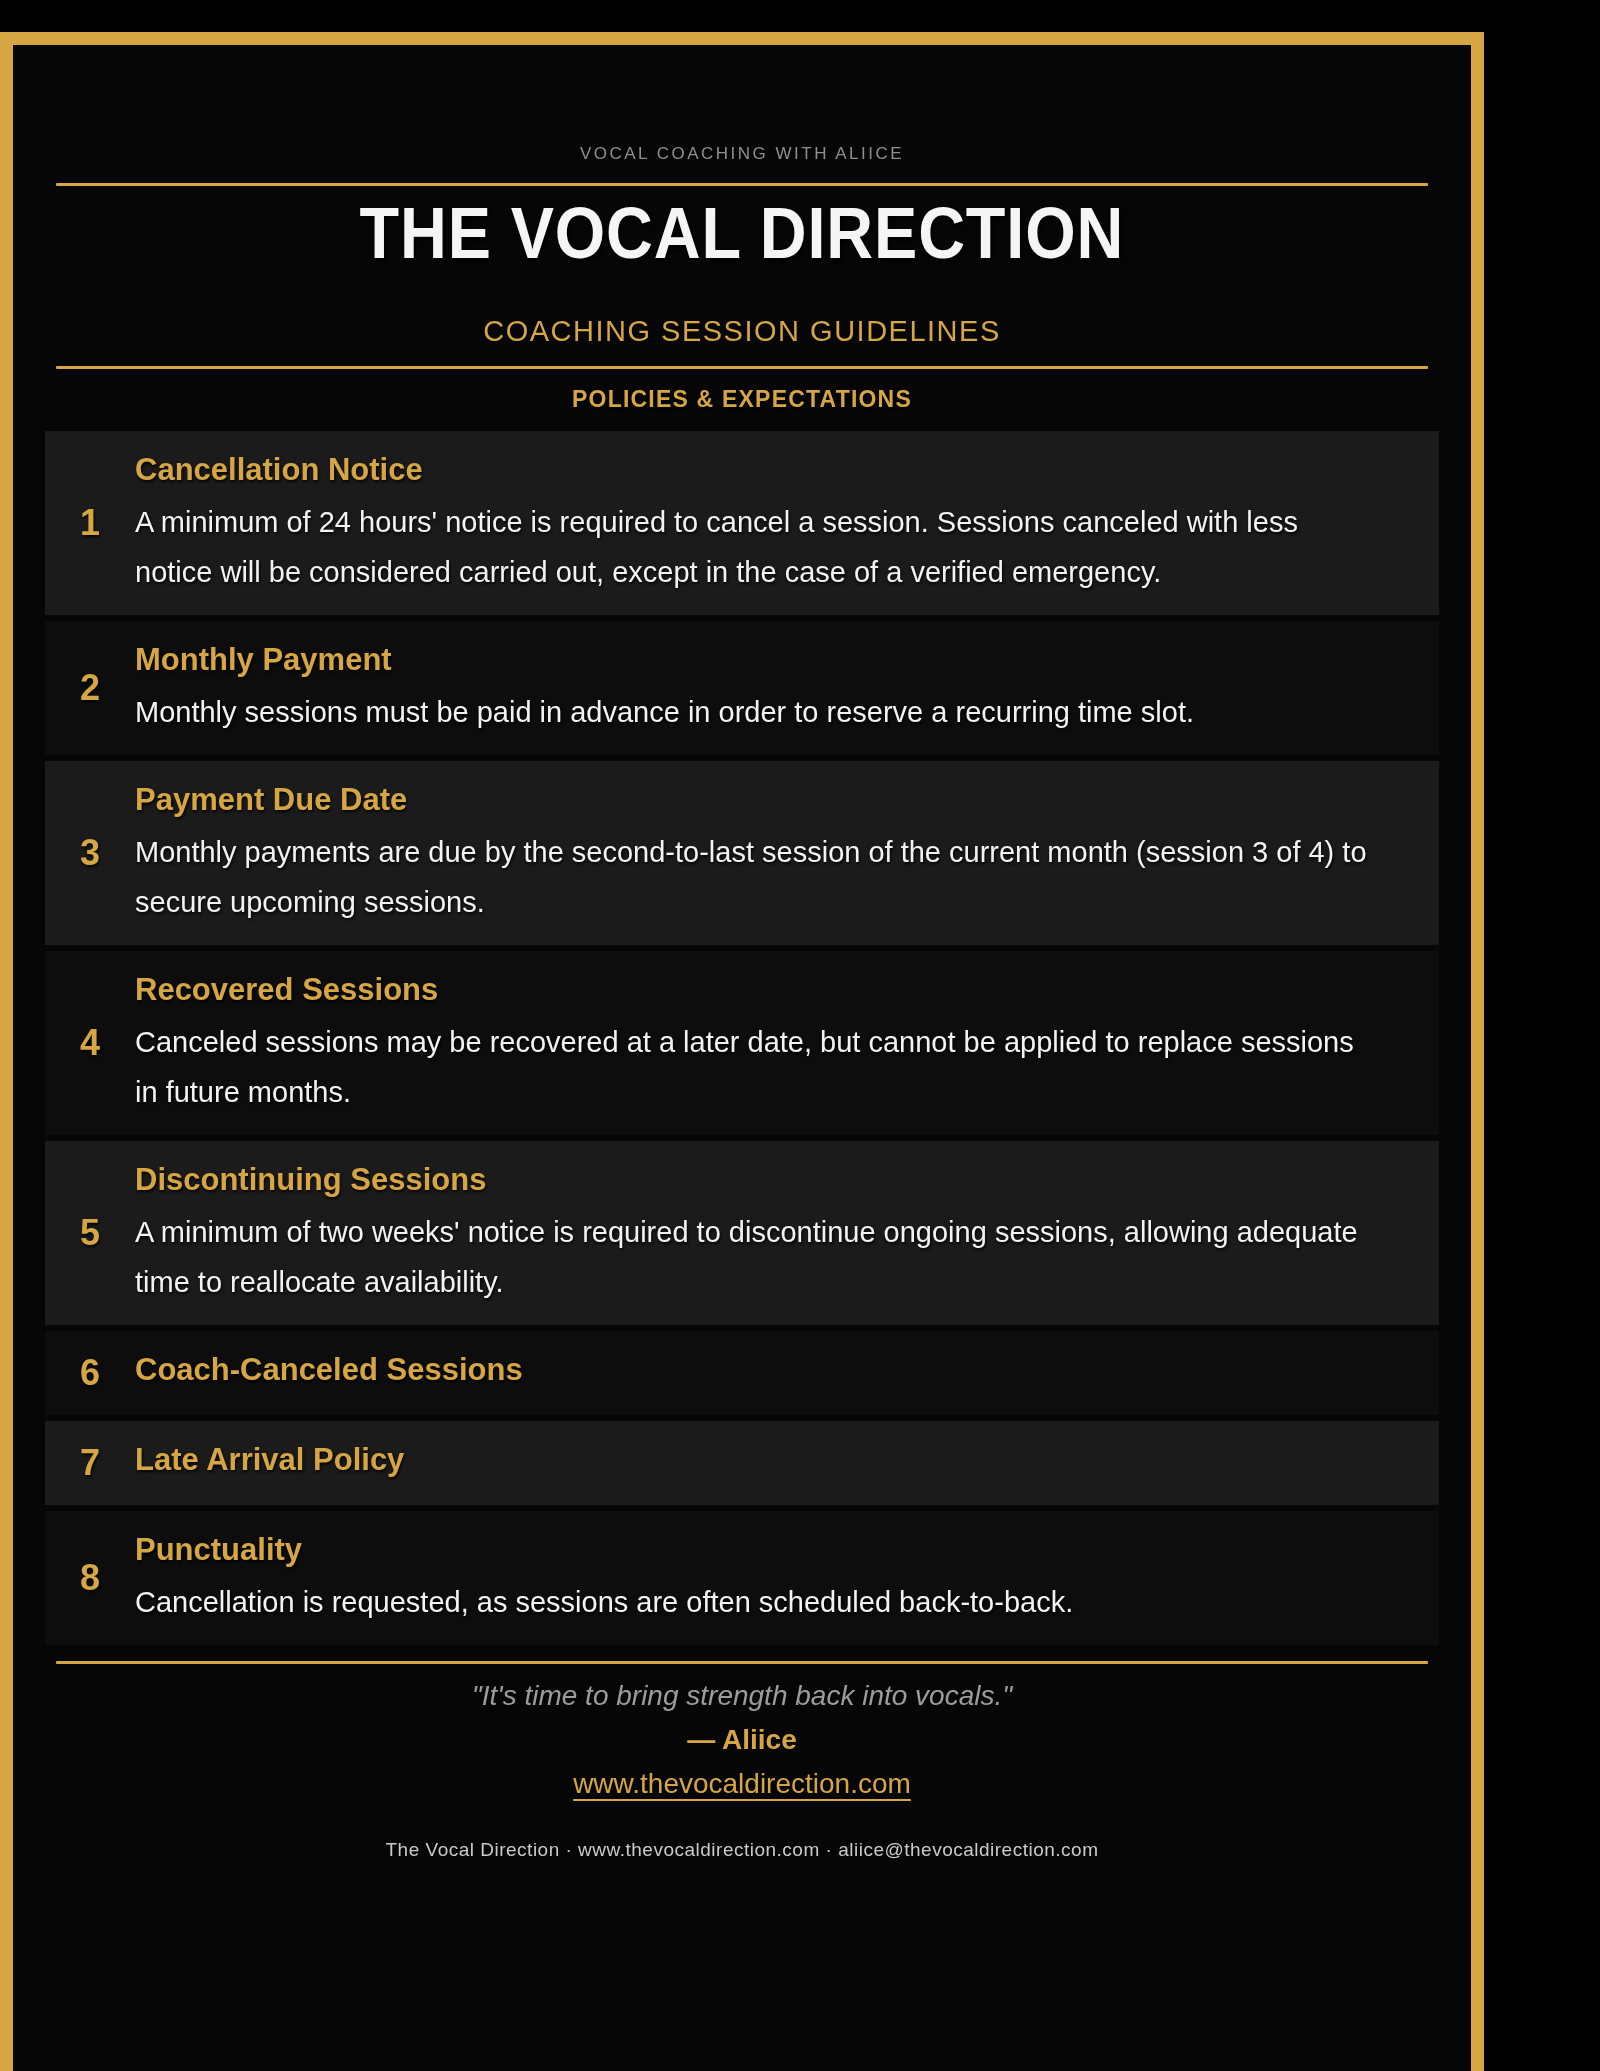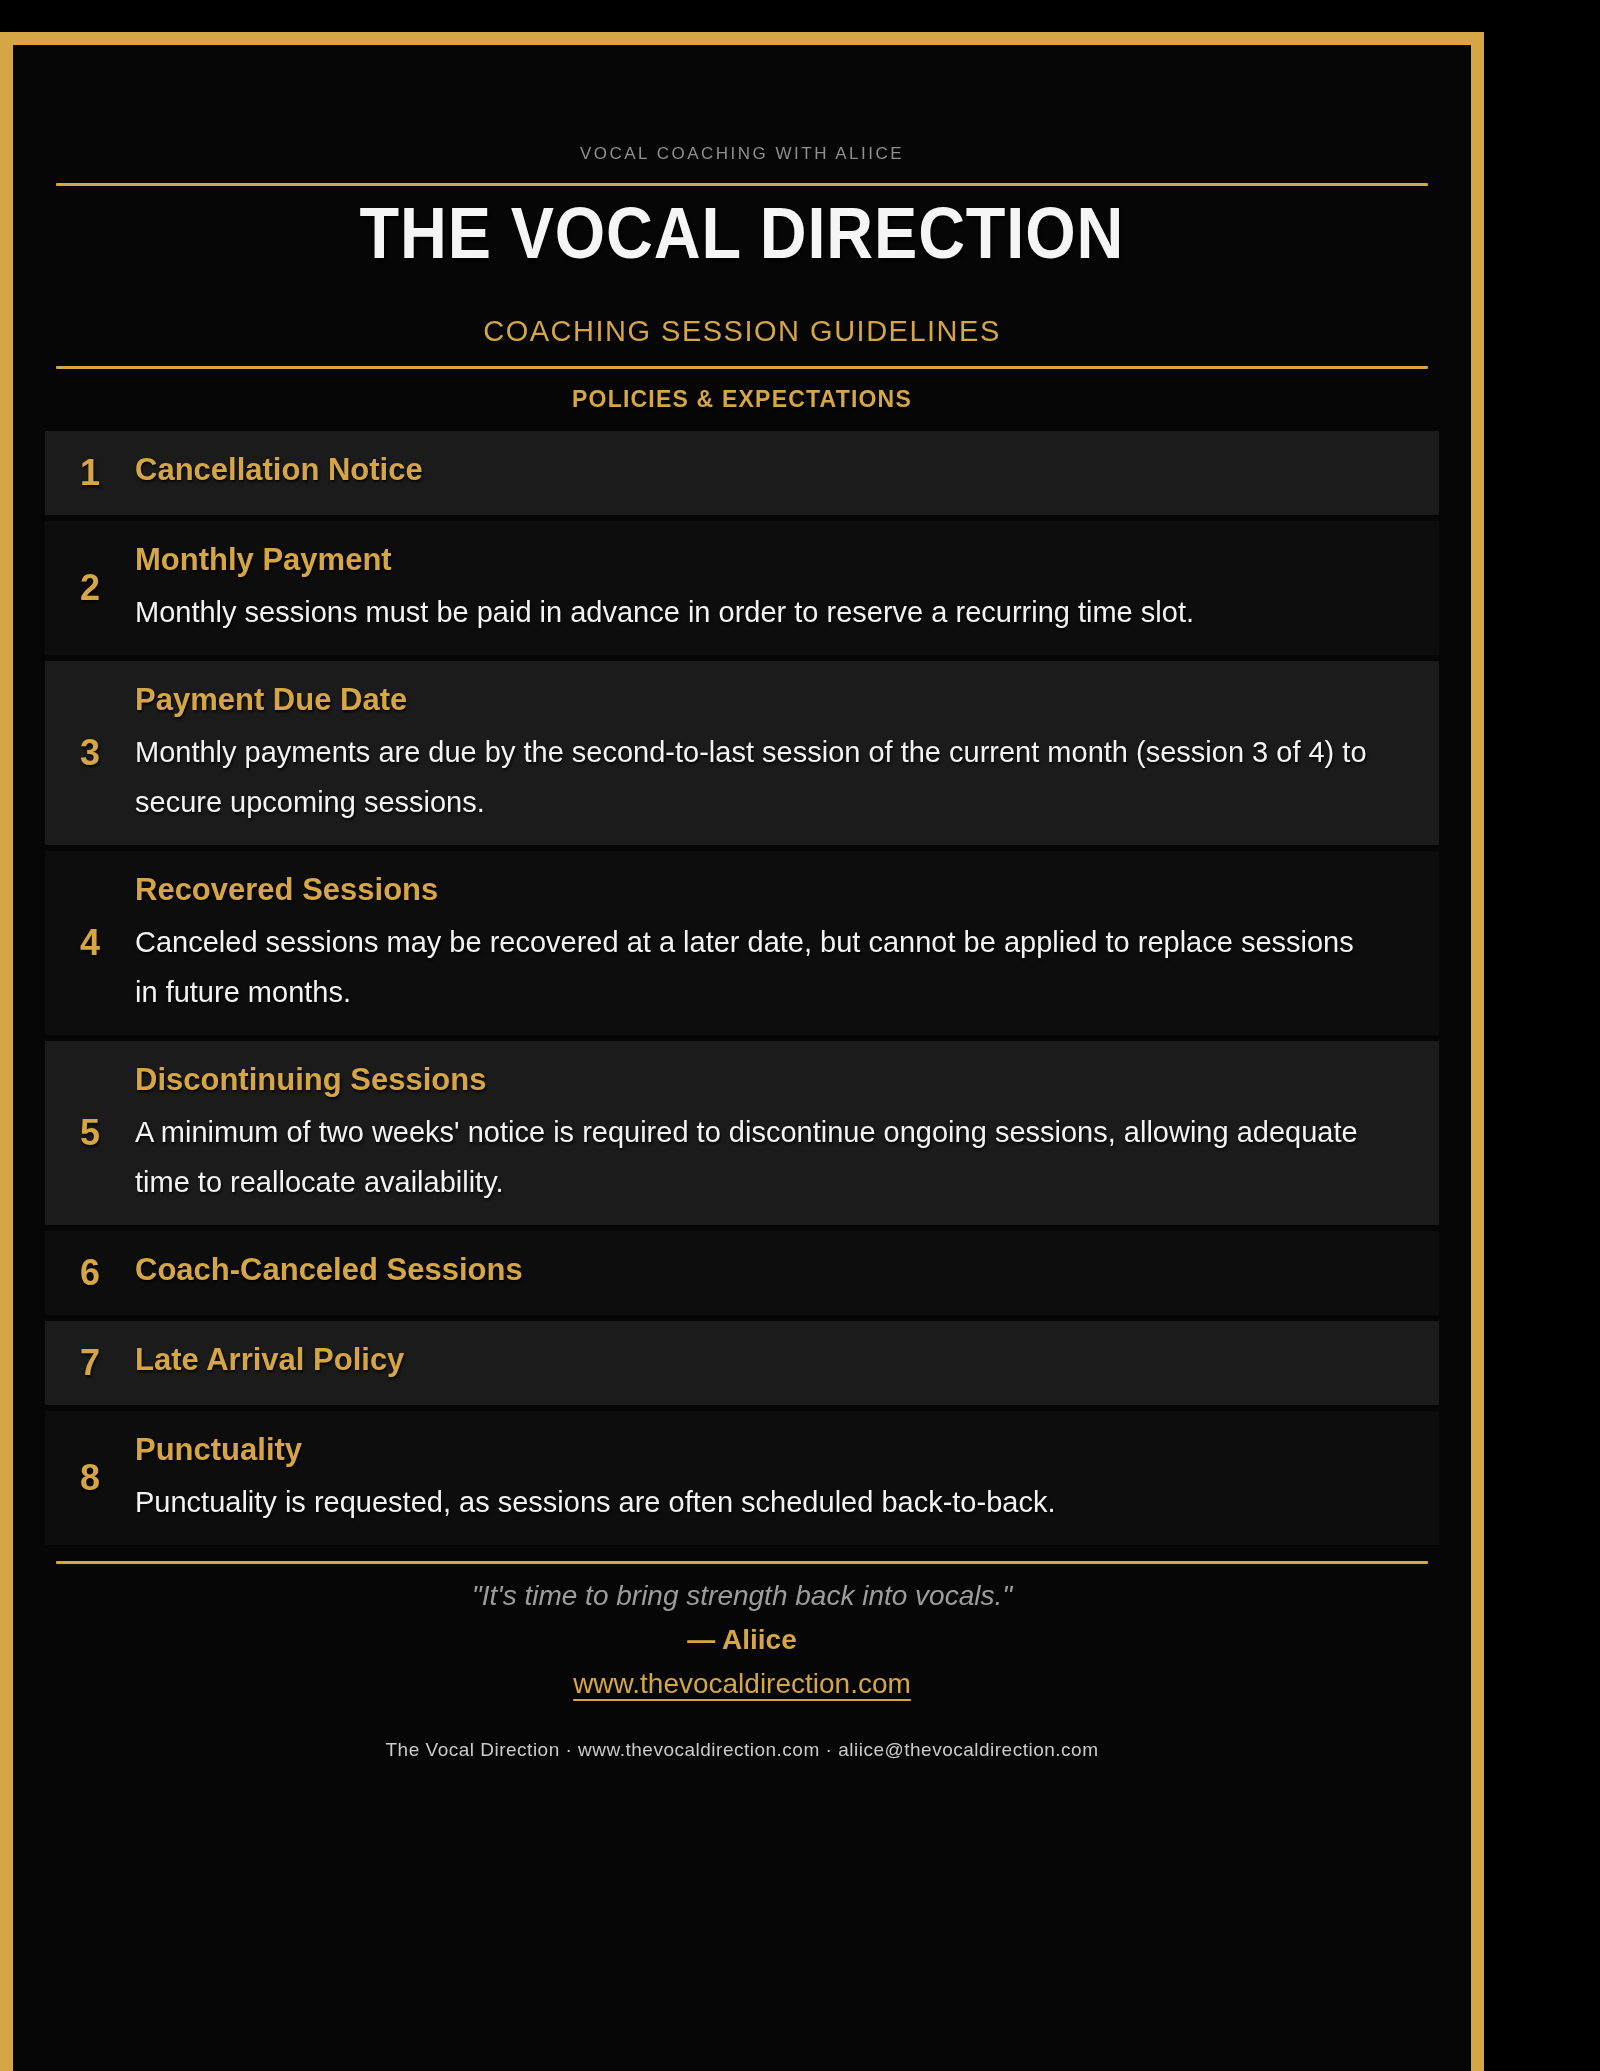--- a/index.html
+++ b/index.html
@@ -141,20 +141,21 @@
   <div class="rule"></div>
 
   <div class="section-heading">POLICIES &amp; EXPECTATIONS</div>
 
   <div class="policies">
 
     <section class="policy light">
       <div class="policy-num">1</div>
       <div class="policy-content">
         <h3 class="policy-title">Cancellation Notice</h3>
+        <p class="policy-body">A minimum of 24 hours' notice is required to cancel a session. Sessions canceled with less notice will be considered carried out, except in the case of a verified emergency.</p>
       </div>
     </section>
 
     <section class="policy dark">
       <div class="policy-num">2</div>
       <div class="policy-content">
         <h3 class="policy-title">Monthly Payment</h3>
         <p class="policy-body">Monthly sessions must be paid in advance in order to reserve a recurring time slot.</p>
       </div>
     </section>
@@ -194,21 +195,21 @@
       <div class="policy-num">7</div>
       <div class="policy-content">
         <h3 class="policy-title">Late Arrival Policy</h3>
       </div>
     </section>
 
     <section class="policy dark">
       <div class="policy-num">8</div>
       <div class="policy-content">
         <h3 class="policy-title">Punctuality</h3>
-        <p class="policy-body">Punctuality is requested, as sessions are often scheduled back-to-back.</p>
+        <p class="policy-body">Cancellation is requested, as sessions are often scheduled back-to-back.</p>
       </div>
     </section>
 
   </div>
 
   <div class="rule footer-rule"></div>
 
   <div class="quote">"It's time to bring strength back into vocals."</div>
 
   <div class="attribution">— Aliice</div>

